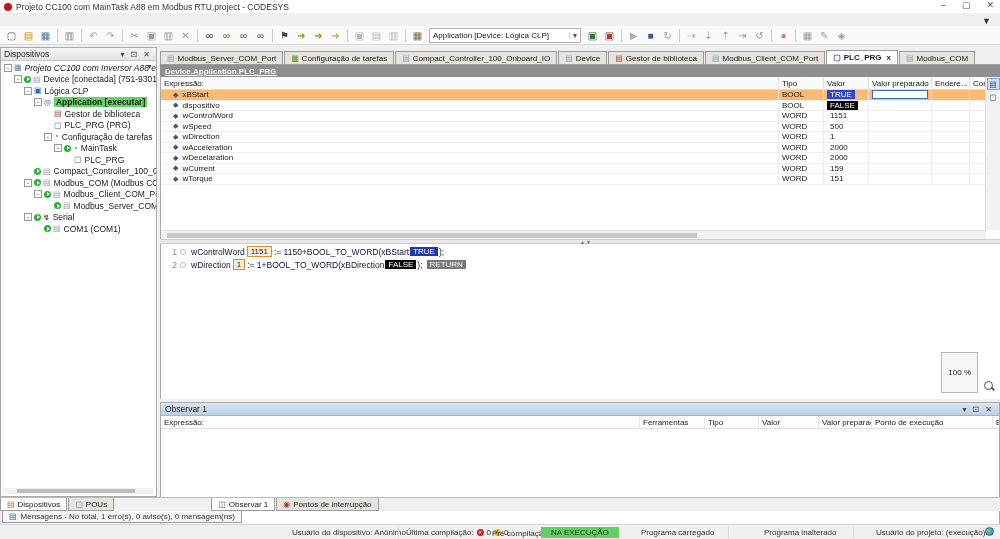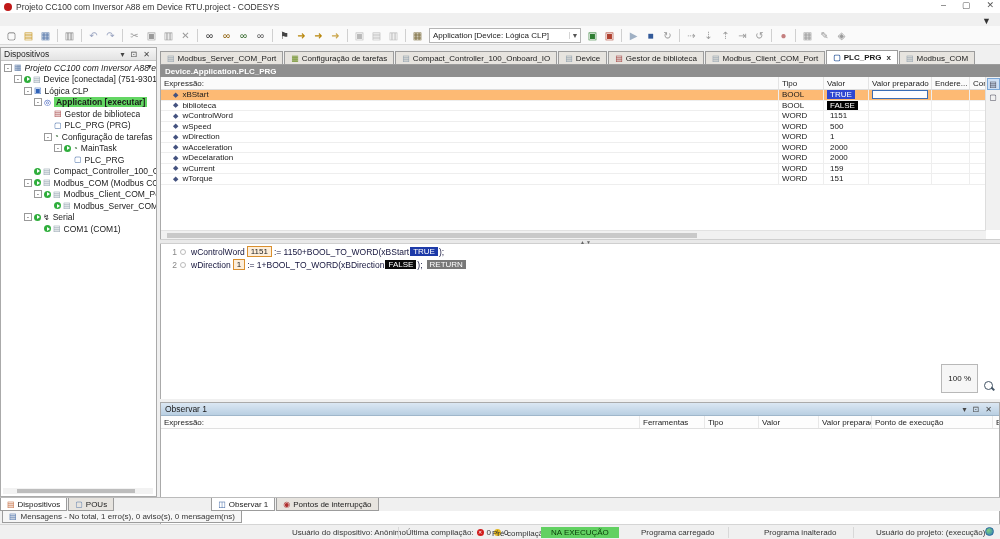--- a/index.html
+++ b/index.html
@@ -47,21 +47,21 @@
 
   
   .mainarea{position:absolute;left:160px;top:47px;width:840px;height:450px;background:#f0f0f0;}
   .tabstrip{position:absolute;left:0;top:4px;width:840px;height:14px;display:flex;align-items:flex-end;border-bottom:1px solid #9c9c9c;background:#f0f0f0;}
   .tab{height:13px;display:flex;align-items:center;padding:0 6px;border:1px solid #9c9c9c;border-bottom:none;background:#e7e4df;margin-right:1px;font-size:8px;white-space:nowrap;gap:3px;}
   .tab.active{background:#fff;font-weight:bold;height:14px;}
   .tab .ticn{font-size:8px;}
   .tab .tclose{font-size:8px;color:#333;margin-left:2px;}
   .tab-dd{position:absolute;right:3px;bottom:2px;font-size:7px;color:#444;}
 
-  .breadcrumb{position:absolute;left:0;top:18px;width:840px;height:12px;background:#8f8f8f;color:#fff;font-weight:bold;font-size:8px;display:flex;align-items:center;padding-left:5px;}
+  .breadcrumb{position:absolute;left:0;top:18px;width:840px;height:12px;background:#8f8f8f;color:#fff;font-weight:bold;font-size:8px;display:flex;align-items:center;padding-left:5px;text-decoration:underline;}
 
   
   .watch{position:absolute;left:0;top:30px;width:840px;height:162px;background:#fff;border-left:1px solid #aaa;}
   .wrowh{display:flex;height:13px;border-bottom:1px solid #ddd;background:#fbfbfb;align-items:center;}
   .wrow{display:flex;height:10.5px;border-bottom:1px solid #eee;align-items:center;font-size:8px;}
   .wrow.sel{background:#fdba74;}
   .wc{height:100%;display:flex;align-items:center;overflow:hidden;border-right:1px solid #eee;padding:0 3px;white-space:nowrap;}
   .wc-expr{width:618px;}
   .wc-tipo{width:45px;}
   .wc-valor{width:45px;}
@@ -87,21 +87,21 @@
   .code{position:absolute;left:0;top:197px;width:840px;height:155px;background:#fff;border-left:1px solid #aaa;font-family:"DejaVu Sans Mono",monospace;}
   .cline{display:flex;align-items:center;height:11px;margin-top:2px;white-space:nowrap;}
   .lineno{width:16px;text-align:right;color:#888;font-size:8.5px;margin-right:3px;}
   .bubble{width:6px;height:6px;border:1px solid #bbb;border-radius:50%;margin-right:5px;flex:0 0 auto;}
   .ctext{font-size:8.5px;color:#14143c;}
   .cbadge{font-size:8px;border:1px solid #d98f2e;background:#fdeeda;padding:0 3px;margin:0 2px;color:#222;font-family:"Liberation Sans",sans-serif;}
   .cbool{font-size:8px;padding:0 3px;margin:0 1px;color:#fff;font-family:"Liberation Sans",sans-serif;}
   .cbool.t{background:#1d3aa8;}
   .cbool.f{background:#0a0a0a;}
   .cret{font-size:8px;background:#787878;color:#fff;padding:0 3px;margin-left:4px;font-family:"Liberation Sans",sans-serif;}
-  .zoomchip{position:absolute;right:22px;bottom:6px;border:1px solid #b8b8b8;background:#f6f6f6;font-size:8px;padding:9px 6px;display:flex;align-items:center;}
+  .zoomchip{position:absolute;right:22px;bottom:6px;border:1px solid #b8b8b8;background:#f6f6f6;font-size:8px;padding:15px 6px;display:flex;align-items:center;}
   .magicon{position:absolute;right:4px;bottom:6px;width:13px;height:13px;}
   .magicon::before{content:"";position:absolute;left:1px;top:1px;width:7px;height:7px;border:1.5px solid #456;border-radius:50%;}
   .magicon::after{content:"";position:absolute;left:8px;top:8px;width:4px;height:1.5px;background:#456;transform:rotate(45deg);}
 
   
   .obspanel{position:absolute;left:0;top:355px;width:840px;height:142px;background:#fff;border:1px solid #aaa;}
   .obshead{height:13px;background:linear-gradient(#dbe7f3,#b9cfe2);border-bottom:1px solid #9fb6ca;display:flex;align-items:center;padding:0 4px;}
   .obshead .ph-title{flex:1;font-size:8.5px;}
   .obscols{display:flex;height:13px;border-bottom:1px solid #e0e0e0;align-items:center;background:#fdfdfd;}
   .oc{height:100%;display:flex;align-items:center;border-right:1px solid #e8e8e8;padding:0 3px;font-size:8px;color:#222;white-space:nowrap;overflow:hidden;}
@@ -131,21 +131,21 @@
   .runbadge{background:#62d162;padding:1px 10px;color:#083b08;}
   .globe{width:9px;height:9px;border-radius:50%;background:radial-gradient(circle at 35% 35%,#7fd07f,#2e7dbb);border:1px solid #2b6aa0;}
 </style>
 </head>
 <body>
 
 <div class="screen">
 
   <div class="titlebar">
     <span class="applogo"></span>
-    <span class="title-text">Projeto CC100 com Inversor A88 em Device RTU.project - CODESYS</span>
+    <span class="title-text">Projeto CC100 com MainTask A88 em Modbus RTU.project - CODESYS</span>
   </div>
   <div class="wincontrols">
     <span class="winbtn">–</span>
     <span class="winbtn">▢</span>
     <span class="winbtn">✕</span>
   </div>
   <span class="filter-funnel">▼</span>
 
 
   <div class="toolbar">
@@ -360,21 +360,21 @@
             </div>
             <div class="wc wc-prep">
               <span class="prep-focus"></span>
             </div>
             <div class="wc wc-end"></div>
             <div class="wc wc-com"></div>
           </div>
           <div class="wrow">
             <div class="wc wc-expr">
               <span class="var-icn">◆</span>
-              <span>biblioteca</span>
+              <span>dispositivo</span>
             </div>
             <div class="wc wc-tipo">BOOL</div>
             <div class="wc wc-valor">
               <span class="chip vfalse">FALSE</span>
             </div>
             <div class="wc wc-prep"></div>
             <div class="wc wc-end"></div>
             <div class="wc wc-com"></div>
           </div>
           <div class="wrow">

